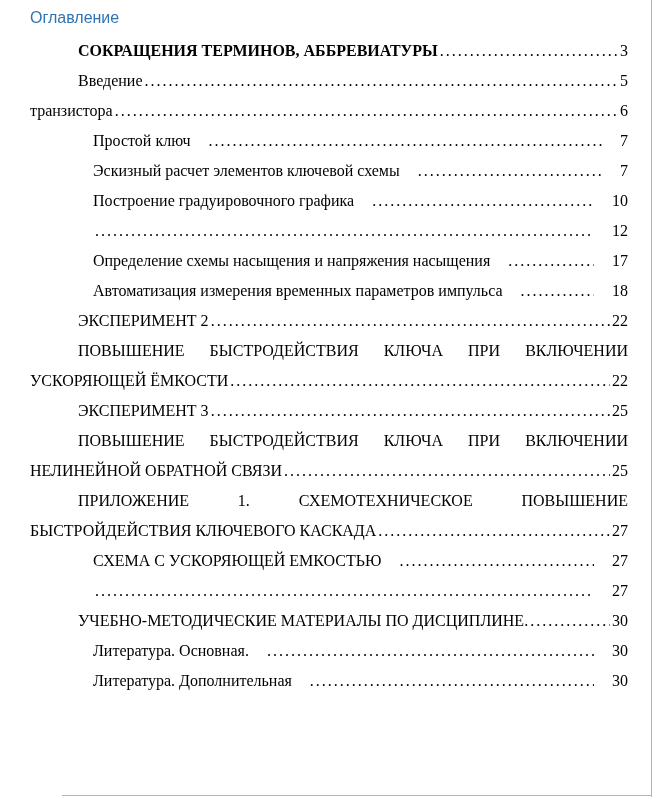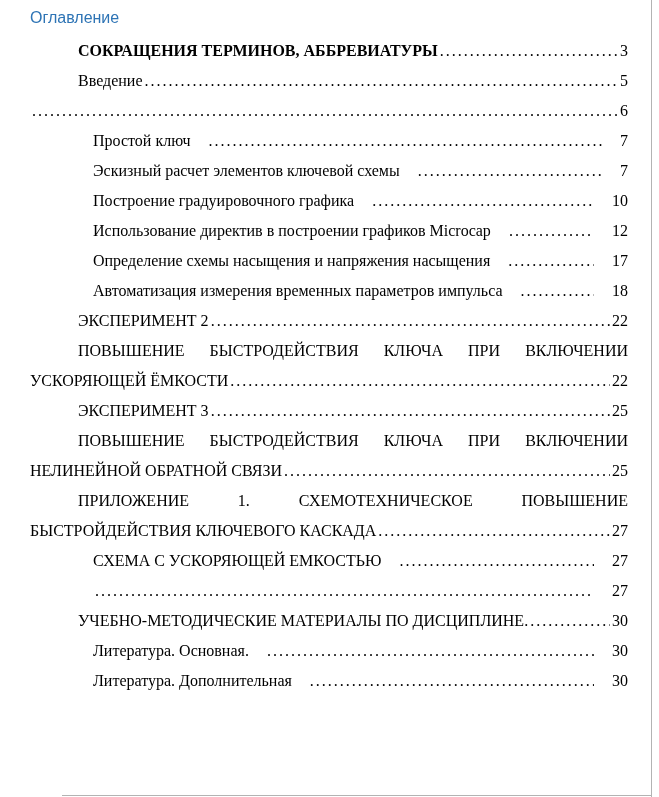--- a/index.html
+++ b/index.html
@@ -75,20 +75,21 @@
   <div class="entry">
     <div class="row fl48">
       <span class="title">Введение</span>
       <span class="leader"></span>
       <span class="pagenum">5</span>
     </div>
   </div>
 
   <div class="entry">
     <div class="row">
+      <span class="title">транзистора</span>
       <span class="leader"></span>
       <span class="pagenum">6</span>
     </div>
   </div>
 
   <div class="entry">
     <div class="row fl63">
       <span class="title">Простой ключ</span>
       <span class="leader"></span>
       <span class="pagenum">7</span>
@@ -106,21 +107,20 @@
   <div class="entry">
     <div class="row fl63">
       <span class="title">Построение градуировочного графика</span>
       <span class="leader"></span>
       <span class="pagenum">10</span>
     </div>
   </div>
 
   <div class="entry">
     <div class="row fl63">
-      <span class="title">Использование директив в построении графиков Microcap</span>
       <span class="leader"></span>
       <span class="pagenum">12</span>
     </div>
   </div>
 
 
   <div class="entry">
     <div class="row fl63">
       <span class="title">Определение схемы насыщения и напряжения насыщения</span>
       <span class="leader"></span>

